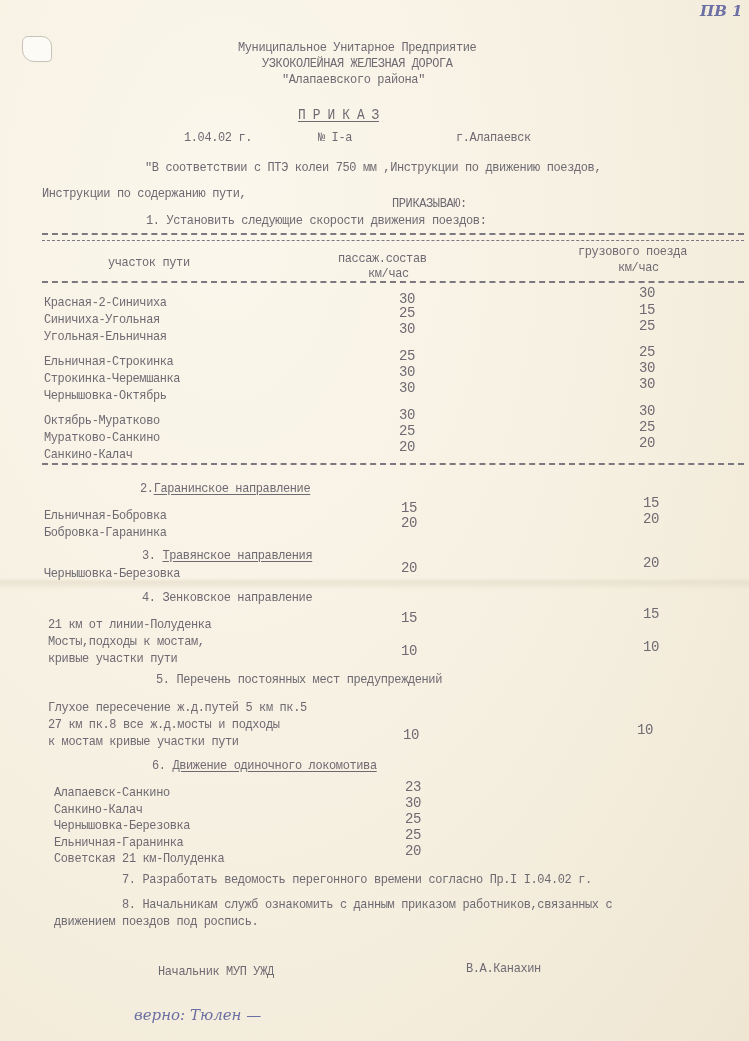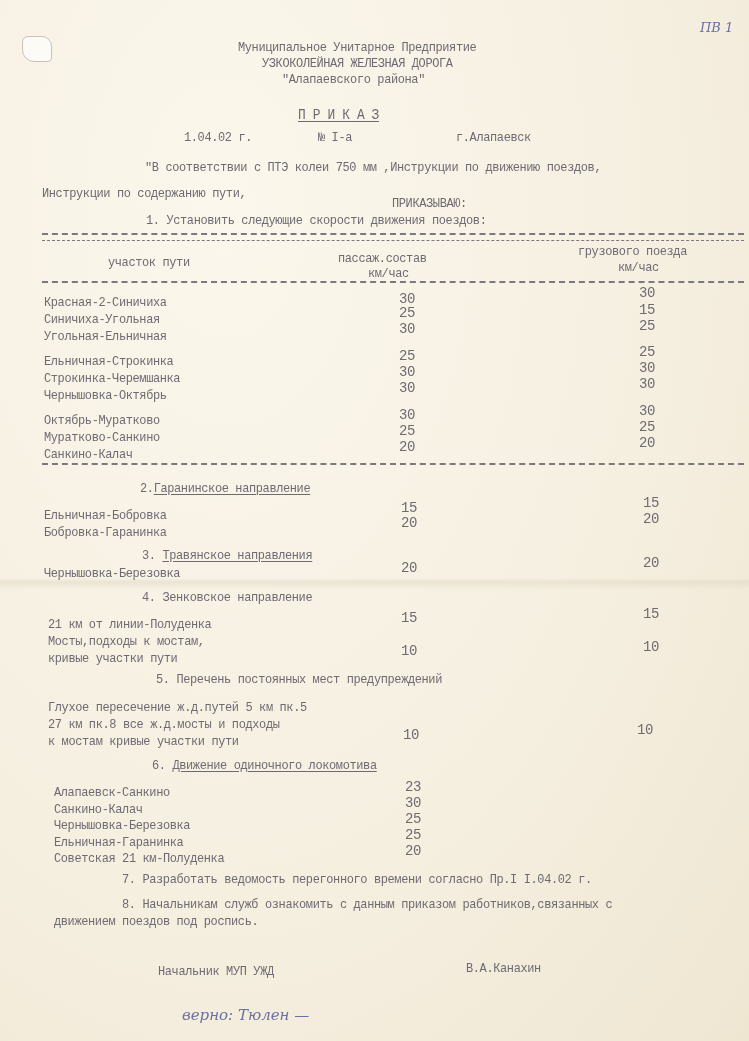--- a/index.html
+++ b/index.html
@@ -30,21 +30,21 @@
   .tear {
     position: absolute; left: 22px; top: 36px; width: 28px; height: 24px;
     border: 1px solid #c8c2b8; border-radius: 6px 10px 4px 12px; background: #fdfbf6;
   }
 </style>
 </head>
 <body>
 
 <div class="page">
 
-  <div class="hw" style="left:700px; top:20px; font-size:13px;">ПВ 1</div>
+  <div class="hw" style="left:700px; top:2px; font-size:15px;font-weight:bold;">ПВ 1</div>
   <div class="tear"></div>
 
   <div class="t" style="left:238px; top:40px;">Муниципальное Унитарное Предприятие</div>
   <div class="t" style="left:262px; top:56px;">УЗКОКОЛЕЙНАЯ ЖЕЛЕЗНАЯ ДОРОГА</div>
   <div class="t" style="left:282px; top:72px;">"Алапаевского района"</div>
 
   <div class="t ul" style="left:298px; top:107px; font-size:14px;">П Р И К А З</div>
 
   <div class="t" style="left:184px; top:130px;">1.04.02 г.</div>
   <div class="t" style="left:318px; top:130px;">№ I-а</div>
@@ -153,15 +153,15 @@
     <div class="t" style="left:54px; top:851px;">Советская 21 км-Полуденка</div>
     <div class="num" style="left:398px; top:845px;">20</div>
   </div>
 
   <div class="t" style="left:122px; top:872px;">7. Разработать ведомость перегонного времени согласно Пр.I I.04.02 г.</div>
   <div class="t" style="left:122px; top:897px;">8. Начальникам служб ознакомить с данным приказом работников,связанных с</div>
   <div class="t" style="left:54px; top:914px;">движением поездов под роспись.</div>
 
   <div class="t" style="left:158px; top:964px;">Начальник МУП УЖД</div>
   <div class="t" style="left:466px; top:961px;">В.А.Канахин</div>
-  <div class="hw" style="left:134px; top:1006px;margin-left:48px;">верно: Тюлен —</div>
+  <div class="hw" style="left:134px; top:1006px;">верно: Тюлен —</div>
 
 </div>
 
 </body></html>

